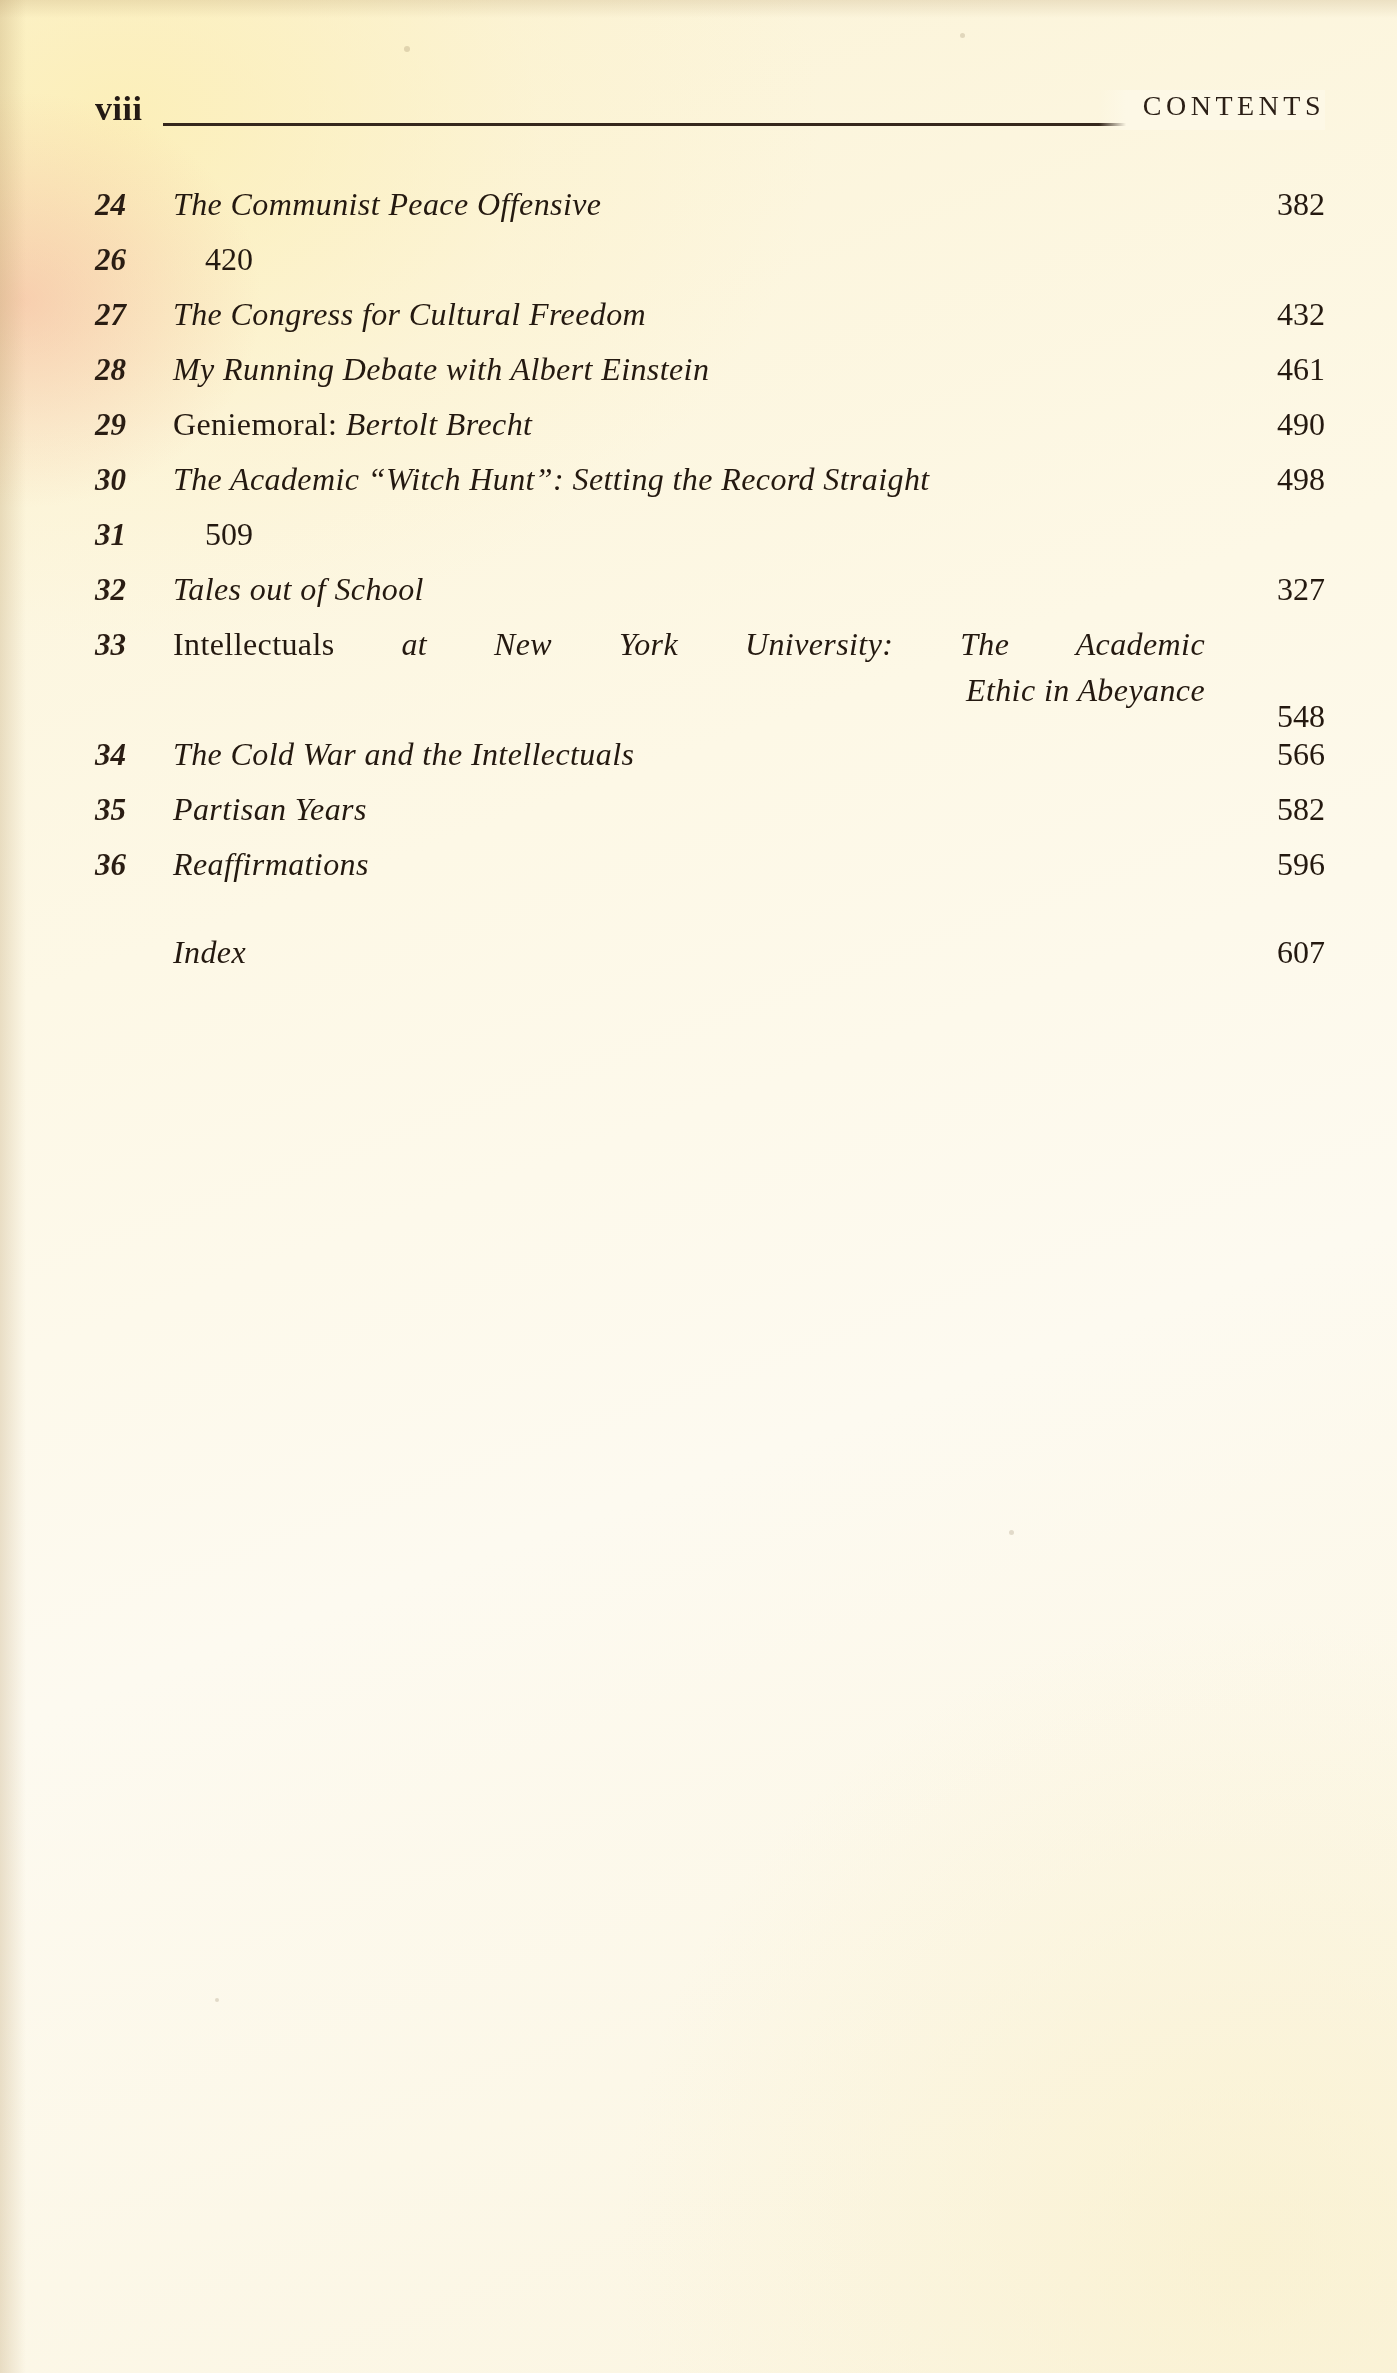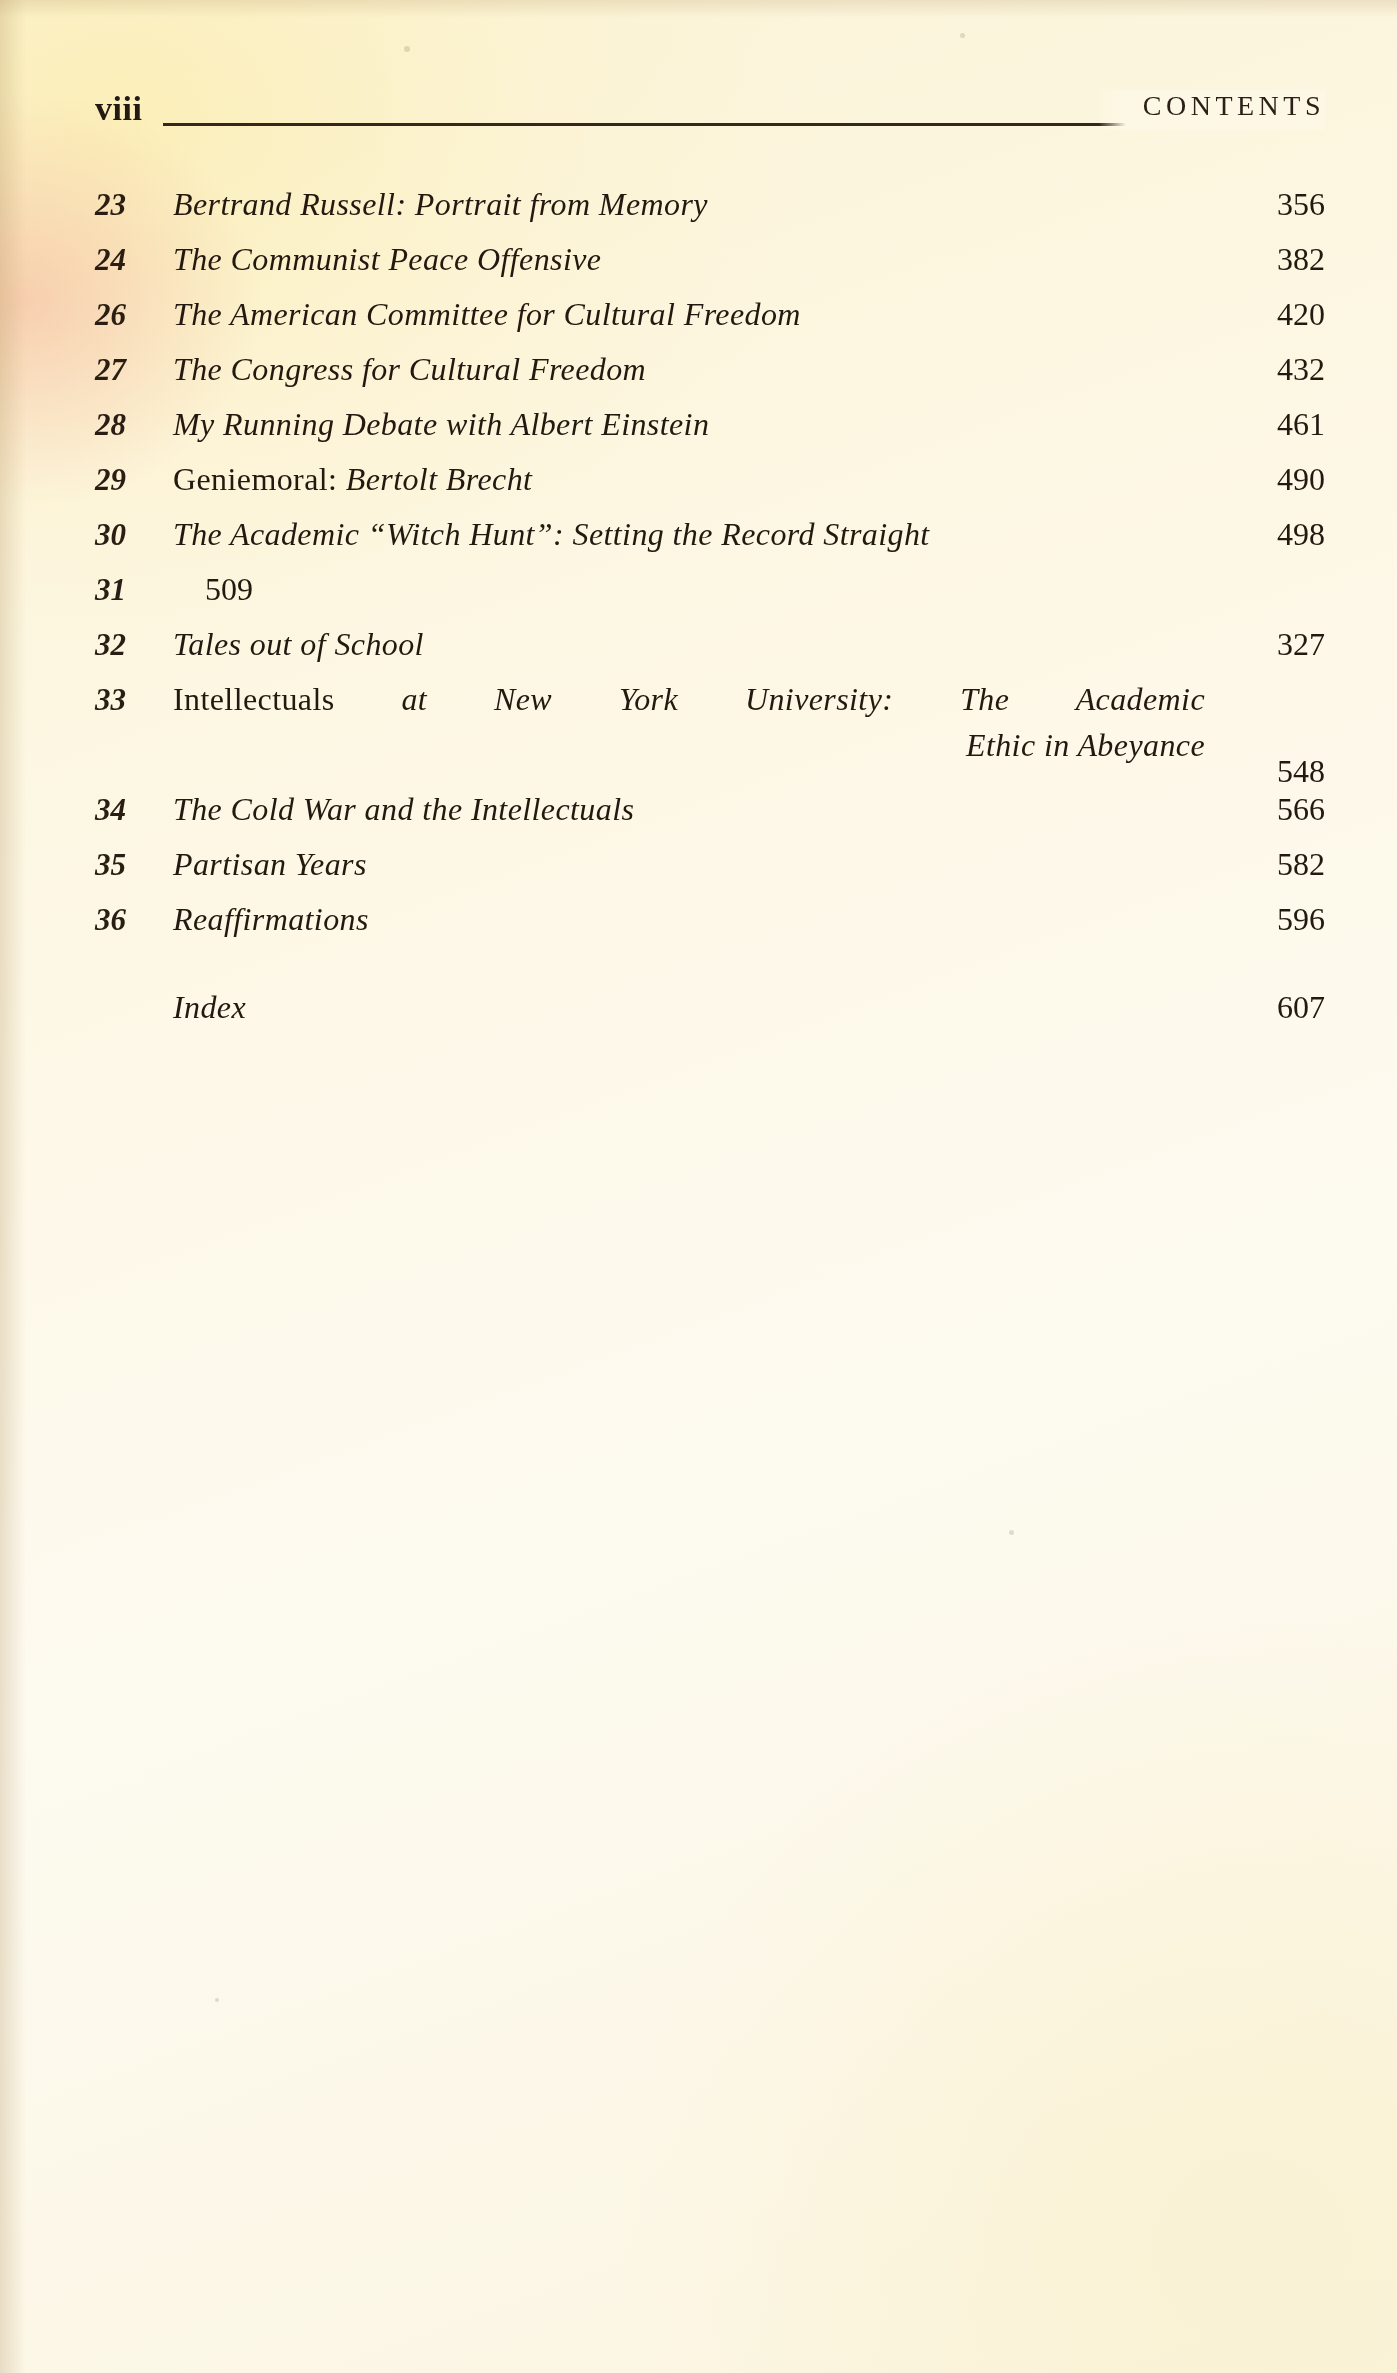--- a/index.html
+++ b/index.html
@@ -177,36 +177,30 @@
     <div class="header">
       <span class="folio">viii</span>
       <div class="header-rule"></div>
       <div class="header-title-wrap">
         <span class="header-title" style="position:relative; right:auto; top:auto; display:inline-block;">CONTENTS</span>
       </div>
     </div>
 
     <div class="toc">
 
-      <div class="toc-row">
-        <span class="toc-num">23</span>
-        <span class="toc-title"><i>Bertrand Russell: Portrait from Memory</i></span>
-        <span class="toc-page">356</span>
-      </div>
 
       <div class="toc-row">
         <span class="toc-num">24</span>
         <span class="toc-title"><i>The Communist Peace Offensive</i></span>
         <span class="toc-page">382</span>
       </div>
 
 
       <div class="toc-row">
         <span class="toc-num">26</span>
-        <span class="toc-title"><i>The American Committee for Cultural Freedom</i></span>
         <span class="toc-page">420</span>
       </div>
 
       <div class="toc-row">
         <span class="toc-num">27</span>
         <span class="toc-title"><i>The Congress for Cultural Freedom</i></span>
         <span class="toc-page">432</span>
       </div>
 
       <div class="toc-row">

